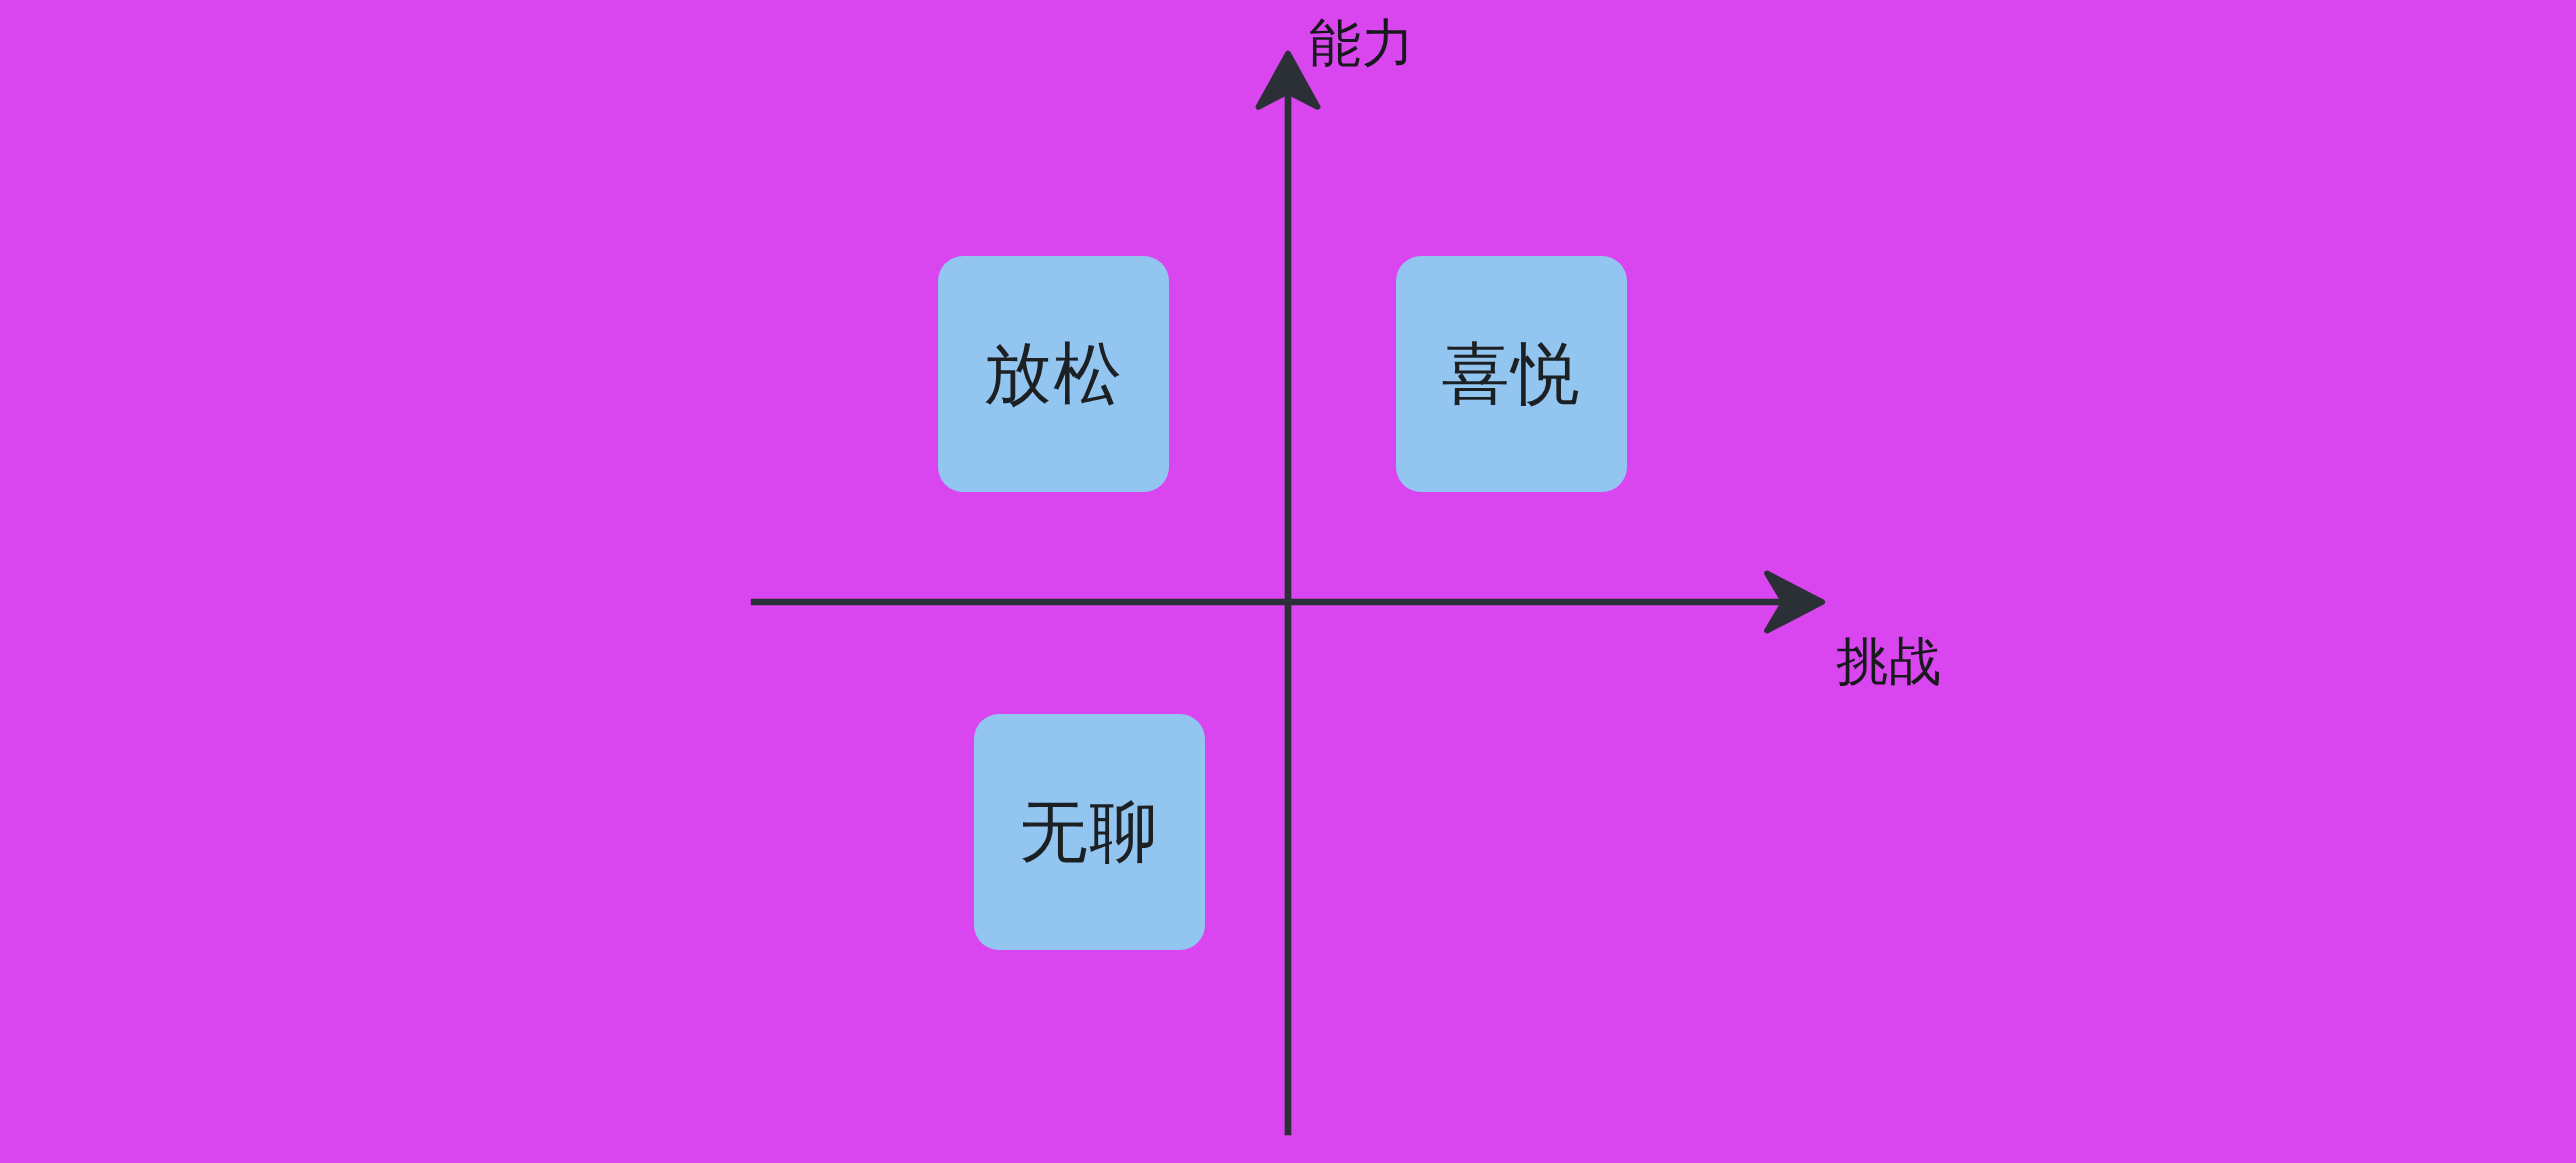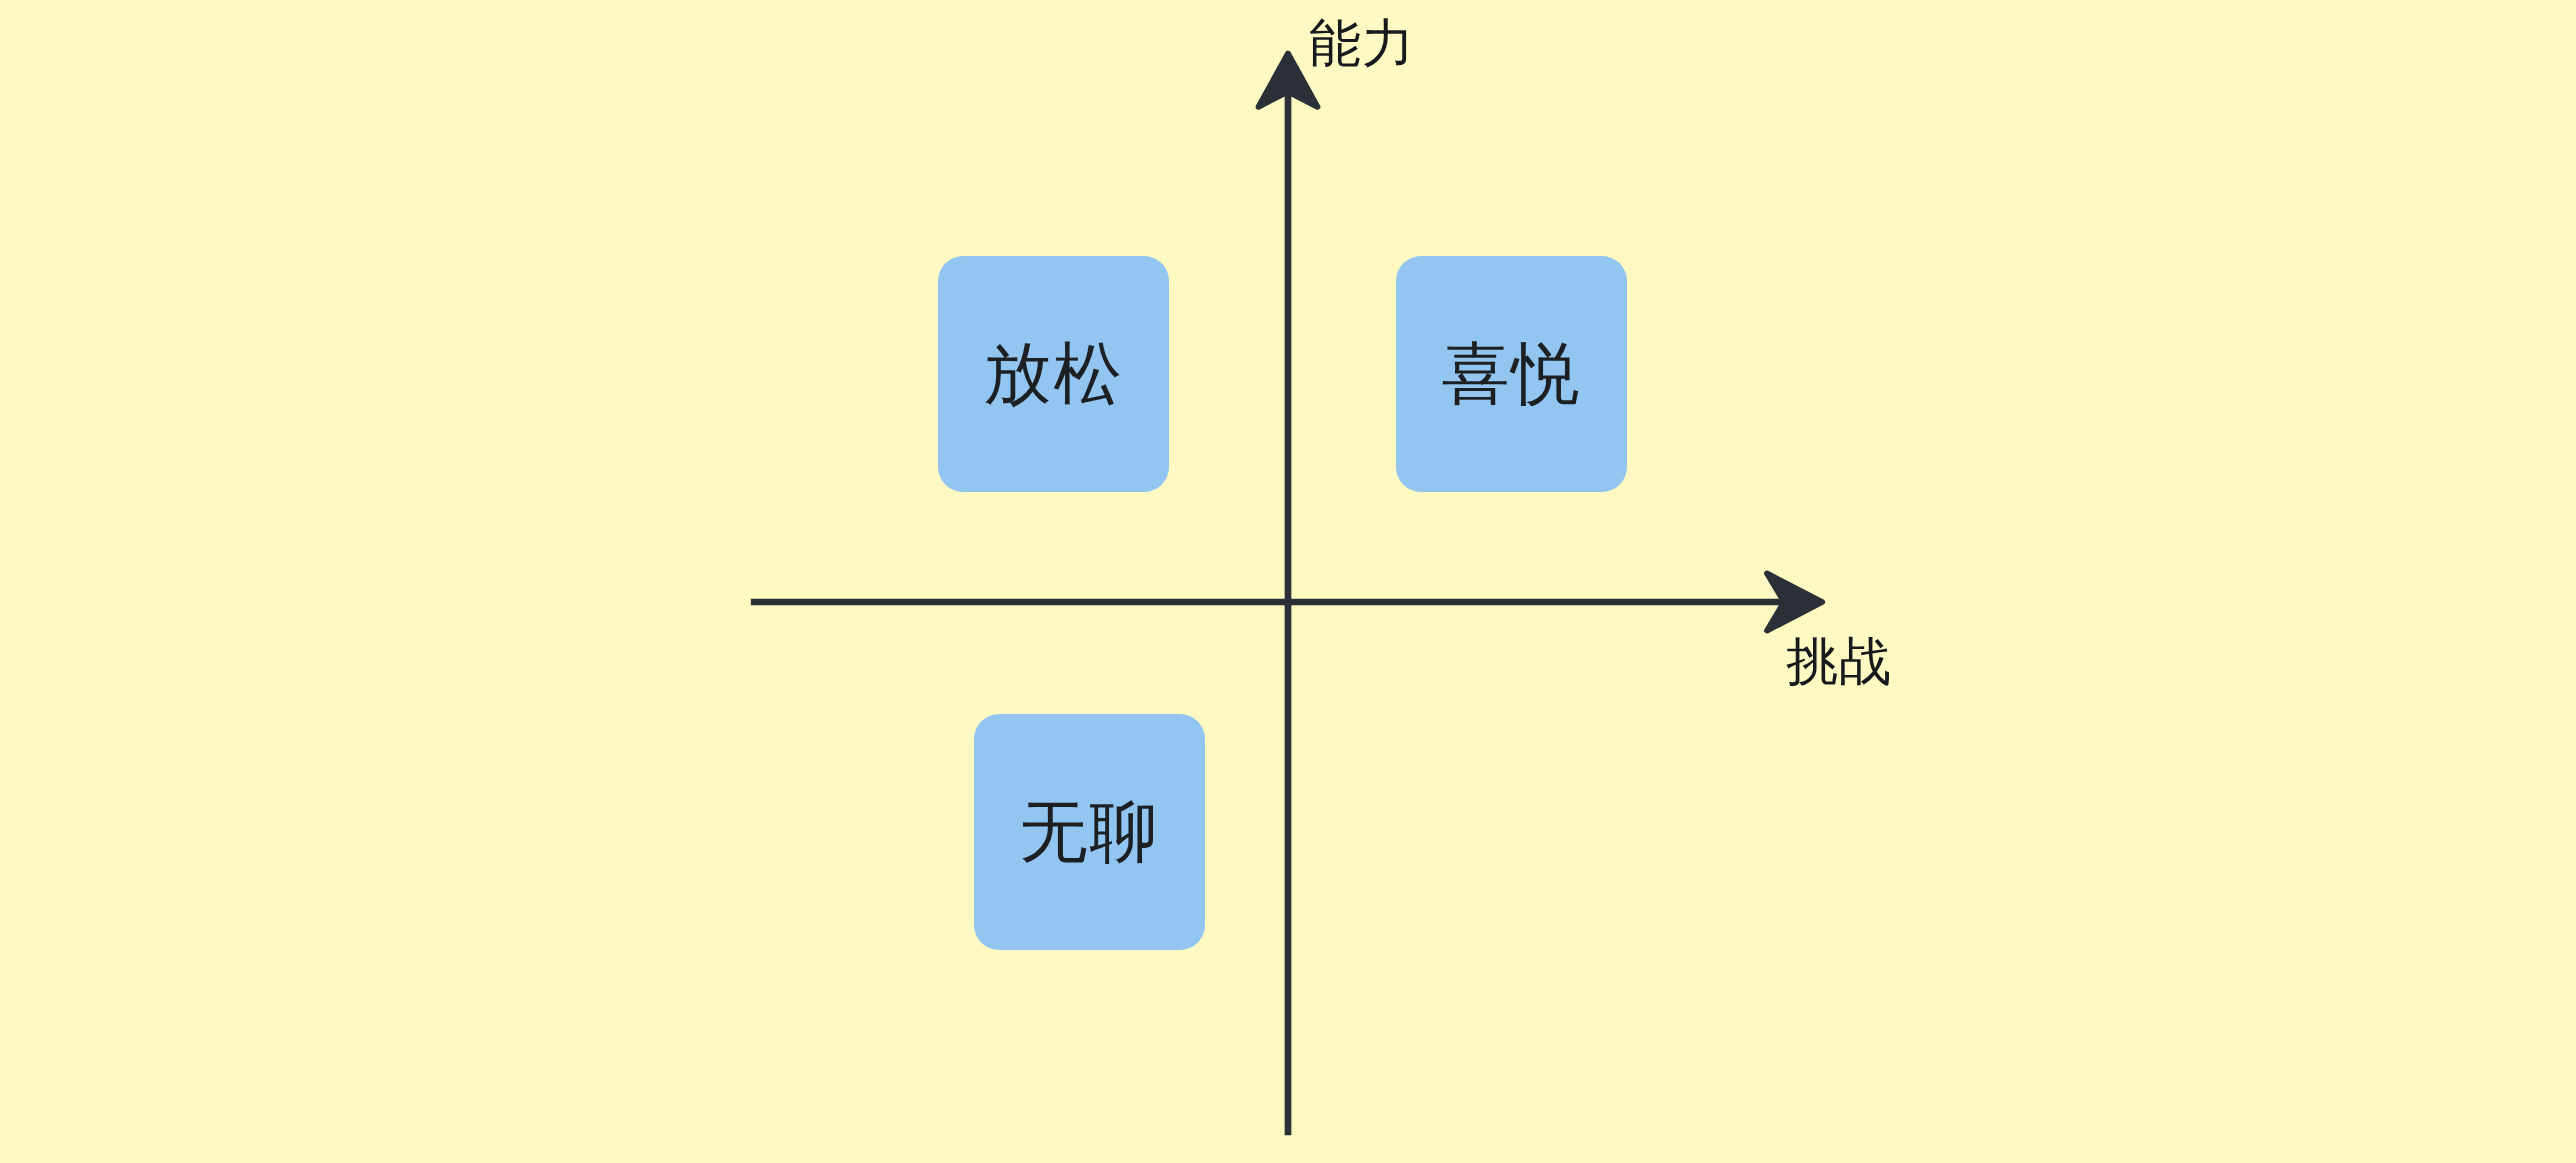--- a/index.html
+++ b/index.html
@@ -11,21 +11,21 @@
     width: 2576px;
     height: 1163px;
     overflow: hidden;
     font-family: "DejaVu Sans", "Liberation Sans", sans-serif;
   }
 
   #diagram-root {
     position: relative;
     width: 2576px;
     height: 1163px;
-    background: #fef9c3;
+    background: #d946ef;
   }
 
   
   #axes-layer {
     position: absolute;
     left: 0;
     top: 0;
     width: 2576px;
     height: 1163px;
     pointer-events: none;
@@ -39,21 +39,21 @@
     line-height: 1;
     letter-spacing: 1px;
     white-space: nowrap;
     font-family: "DejaVu Sans", "Liberation Sans", sans-serif;
   }
   #y-axis-label {
     left: 1309px;
     top: 17px;
   }
   #x-axis-label {
-    left: 1786px;
+    left: 1836px;
     top: 635px;
   }
 
   
   .quadrant-box {
     position: absolute;
     width: 231px;
     height: 236px;
     border-radius: 25px;
     background: #92c5f0;

